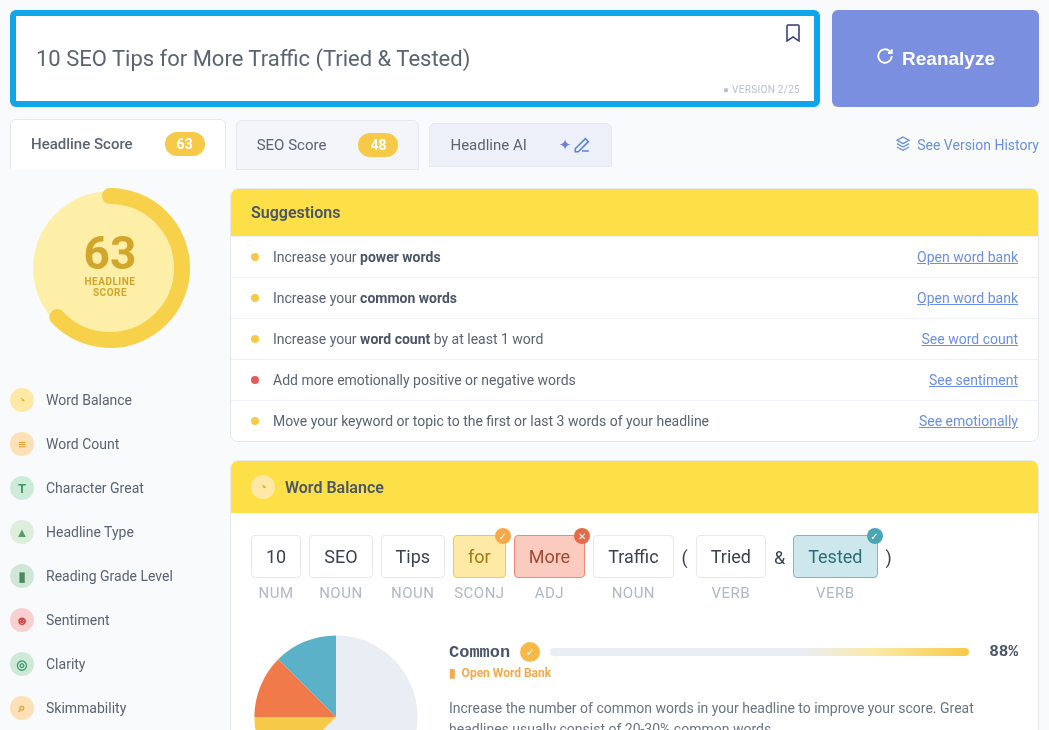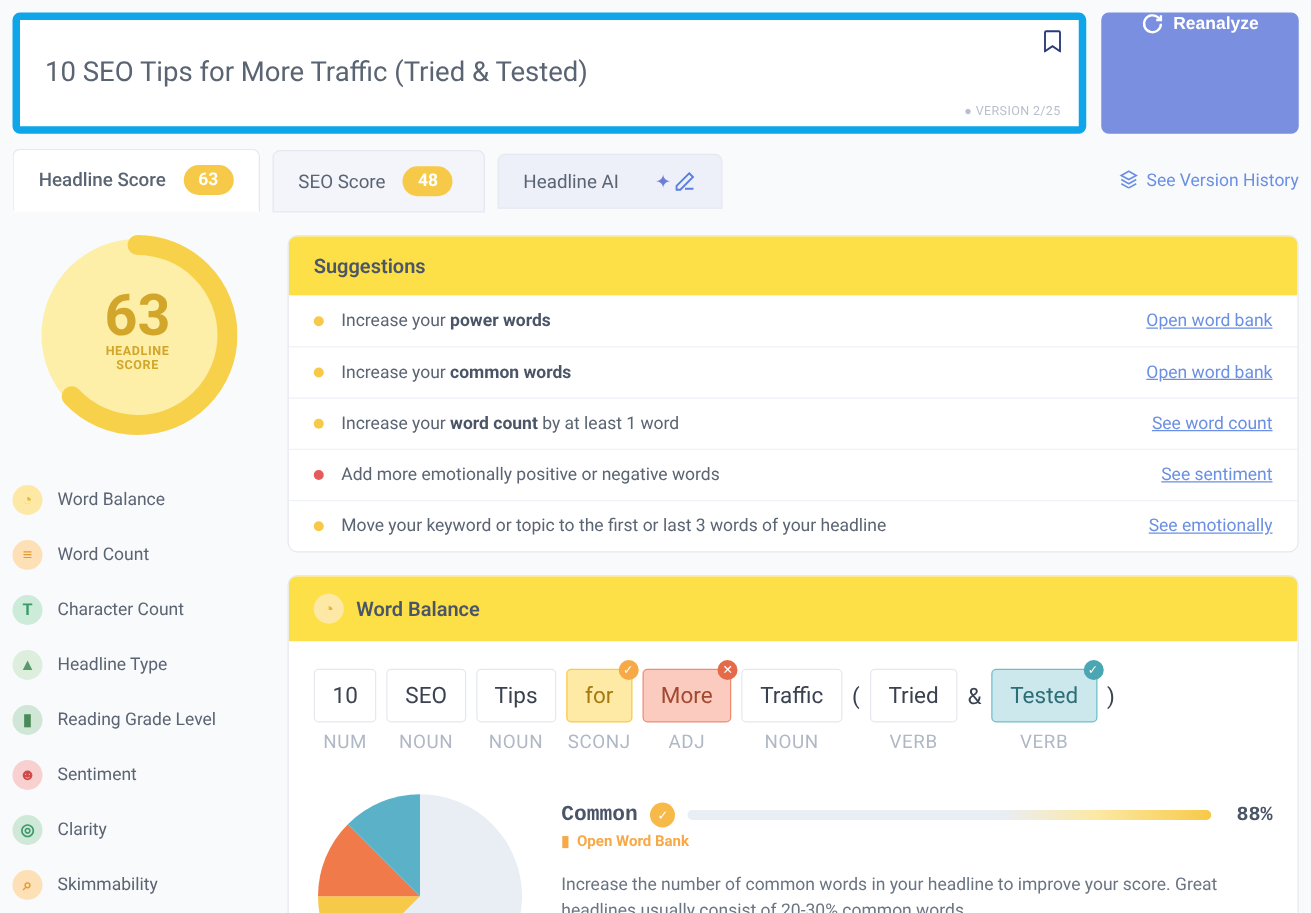--- a/index.html
+++ b/index.html
@@ -2,24 +2,24 @@
 <html><head>
 <meta charset="utf-8">
 <style>
 * { box-sizing: border-box; margin: 0; padding: 0; }
 body { font-family: -apple-system, BlinkMacSystemFont, "Segoe UI", Roboto, sans-serif; background: #f9fafc; color: #4a5568; padding: 10px; width: 1049px; }
 .header-row { display: flex; gap: 12px; align-items: stretch; margin-bottom: 12px; }
 .headline-box { flex: 1; background: #fff; border: 6px solid #0ea5e9; border-radius: 6px; padding: 30px 20px; position: relative; }
 .headline-text { font-size: 22px; color: #5a6472; font-weight: 400; }
 .bookmark-icon { position: absolute; top: 8px; right: 14px; color: #2a3a7a; }
 .version-tag { position: absolute; bottom: 6px; right: 14px; font-size: 10px; color: #b8c0d0; letter-spacing: 0.3px; }
-.reanalyze-btn { background: #7a8fe0; color: #fff; border: none; border-radius: 6px; padding: 0 32px; font-size: 14px; font-weight: 600; cursor: pointer; display: flex; align-items: flex-start; gap: 8px; }
+.reanalyze-btn { background: #7a8fe0; color: #fff; border: none; border-radius: 6px; padding: 0 44px; font-size: 19px; font-weight: 600; cursor: pointer; display: flex; align-items: center; gap: 8px; }
 .reanalyze-btn svg { width: 18px; height: 18px; }
 .tabs-row { display: flex; gap: 10px; align-items: center; margin-bottom: 18px; }
-.tab { background: #fff; border: 1px solid #e5e8ef; border-radius: 6px 6px 0 0; padding: 12px 20px; display: flex; align-items: center; gap: 14px; font-size: 15px; color: #5a6472; cursor: pointer; min-width: 170px; }
+.tab { background: #fff; border: 1px solid #e5e8ef; border-radius: 6px 6px 0 0; padding: 12px 20px; display: flex; align-items: center; gap: 32px; font-size: 15px; color: #5a6472; cursor: pointer; min-width: 170px; }
 .tab.active { border-bottom: 2px solid #fff; font-weight: 500; }
 .tab.inactive { background: #f3f5fa; }
 .tab.ai { background: #edf0f9; min-width: 180px; justify-content: space-between; }
 .badge { background: #f7c948; color: #fff; font-weight: 700; border-radius: 14px; padding: 4px 12px; font-size: 14px; }
 .ai-icons { display: flex; align-items: center; gap: 2px; color: #6b7fd7; }
 .see-history { margin-left: auto; color: #6b8fe3; font-size: 14px; cursor: pointer; display: flex; align-items: center; gap: 6px; }
 .main-row { display: flex; gap: 20px; }
 .left-col { width: 200px; flex-shrink: 0; }
 .score-circle { width: 160px; height: 160px; margin: 0 auto 30px; position: relative; }
 .score-circle svg { width: 100%; height: 100%; transform: rotate(-90deg); }
@@ -132,21 +132,21 @@
         <li>
           <span class="metric-icon" style="background:#fde9a5;color:#e5b92e">◔</span>
           <span>Word Balance</span>
         </li>
         <li>
           <span class="metric-icon" style="background:#fde0b5;color:#e59a2e">≡</span>
           <span>Word Count</span>
         </li>
         <li>
           <span class="metric-icon" style="background:#cdebd9;color:#3a9a6a">T</span>
-          <span>Character Count</span>
+          <span>Character Great</span>
         </li>
         <li>
           <span class="metric-icon" style="background:#ddeedd;color:#5a9a6a">▲</span>
           <span>Headline Type</span>
         </li>
         <li>
           <span class="metric-icon" style="background:#d0e6d6;color:#4a8a5a">▮</span>
           <span>Reading Grade Level</span>
         </li>
         <li>

